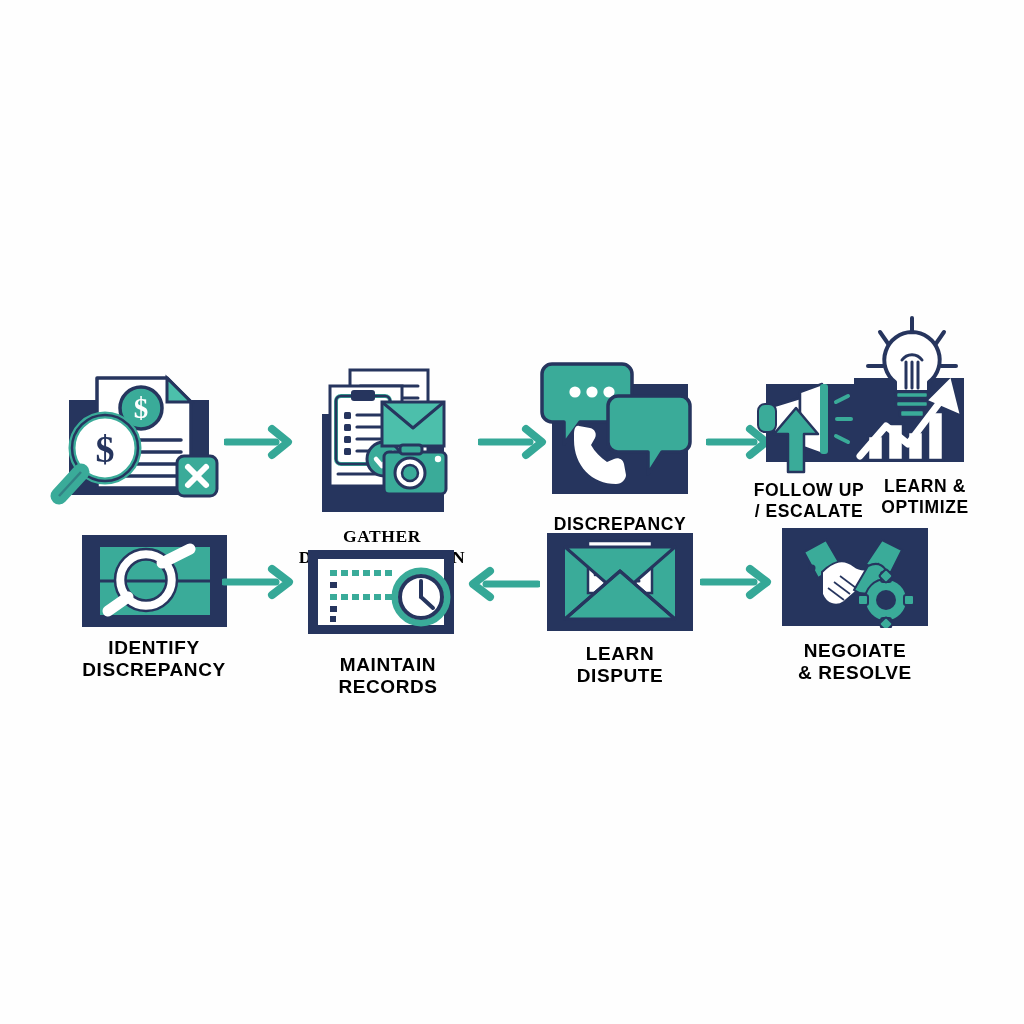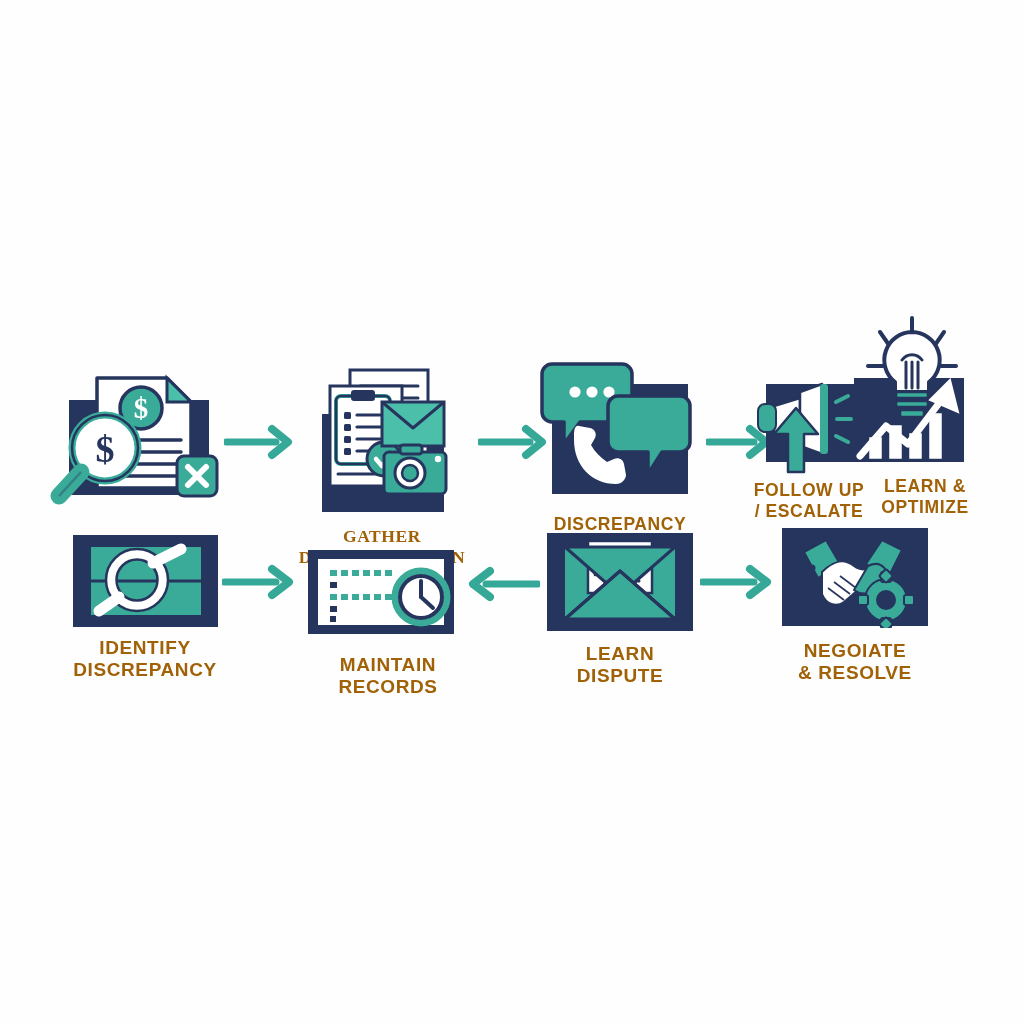--- a/index.html
+++ b/index.html
@@ -24,21 +24,21 @@
   .step {
     position: absolute;
     width: 200px;
     text-align: center;
   }
   .icon-wrap {
     position: relative;
     margin: 0 auto;
   }
   .label {
-    color: #a16207;
+    color: #000000;
     font-weight: bold;
     letter-spacing: 0.6px;
     line-height: 1.18;
     text-align: center;
     white-space: pre-line;
   }
   .label-top { font-size: 17.5px; }
   .label-bottom { font-size: 19px; }
   .arrow {
     position: absolute;
@@ -231,21 +231,21 @@
         </g>
 
         <polyline points="10,140 36,110 58,128 96,78" fill="none" stroke="#ffffff" stroke-width="7" stroke-linecap="round" stroke-linejoin="round"></polyline>
         <polygon points="100,64 108,96 80,84" fill="#ffffff" stroke="#ffffff" stroke-width="2"></polygon>
       </svg>
     </div>
     <div class="label label-top" style="margin-top:0px;">LEARN &amp;
 OPTIMIZE</div>
   </div>
 
-  <div class="step" style="left:45px; top:535px; width:200px;">
+  <div class="step" style="left:54px; top:535px; width:200px;">
     <div class="icon-wrap" style="width:145px;height:92px;">
       <svg width="145" height="92" viewBox="0 0 145 92">
         <rect x="0" y="0" width="145" height="92" fill="#26355e"></rect>
         <rect x="18" y="12" width="110" height="68" fill="#3aab99"></rect>
         <line x1="18" y1="46" x2="128" y2="46" stroke="#26355e" stroke-width="3"></line>
         <circle cx="64" cy="45" r="26" fill="none" stroke="#ffffff" stroke-width="11"></circle>
         <circle cx="64" cy="45" r="31" fill="none" stroke="#26355e" stroke-width="2.5"></circle>
         <circle cx="64" cy="45" r="20.5" fill="none" stroke="#26355e" stroke-width="2.5"></circle>
         <line x1="80" y1="28" x2="108" y2="14" stroke="#ffffff" stroke-width="11" stroke-linecap="round"></line>
         <line x1="46" y1="62" x2="26" y2="76" stroke="#ffffff" stroke-width="11" stroke-linecap="round"></line>

